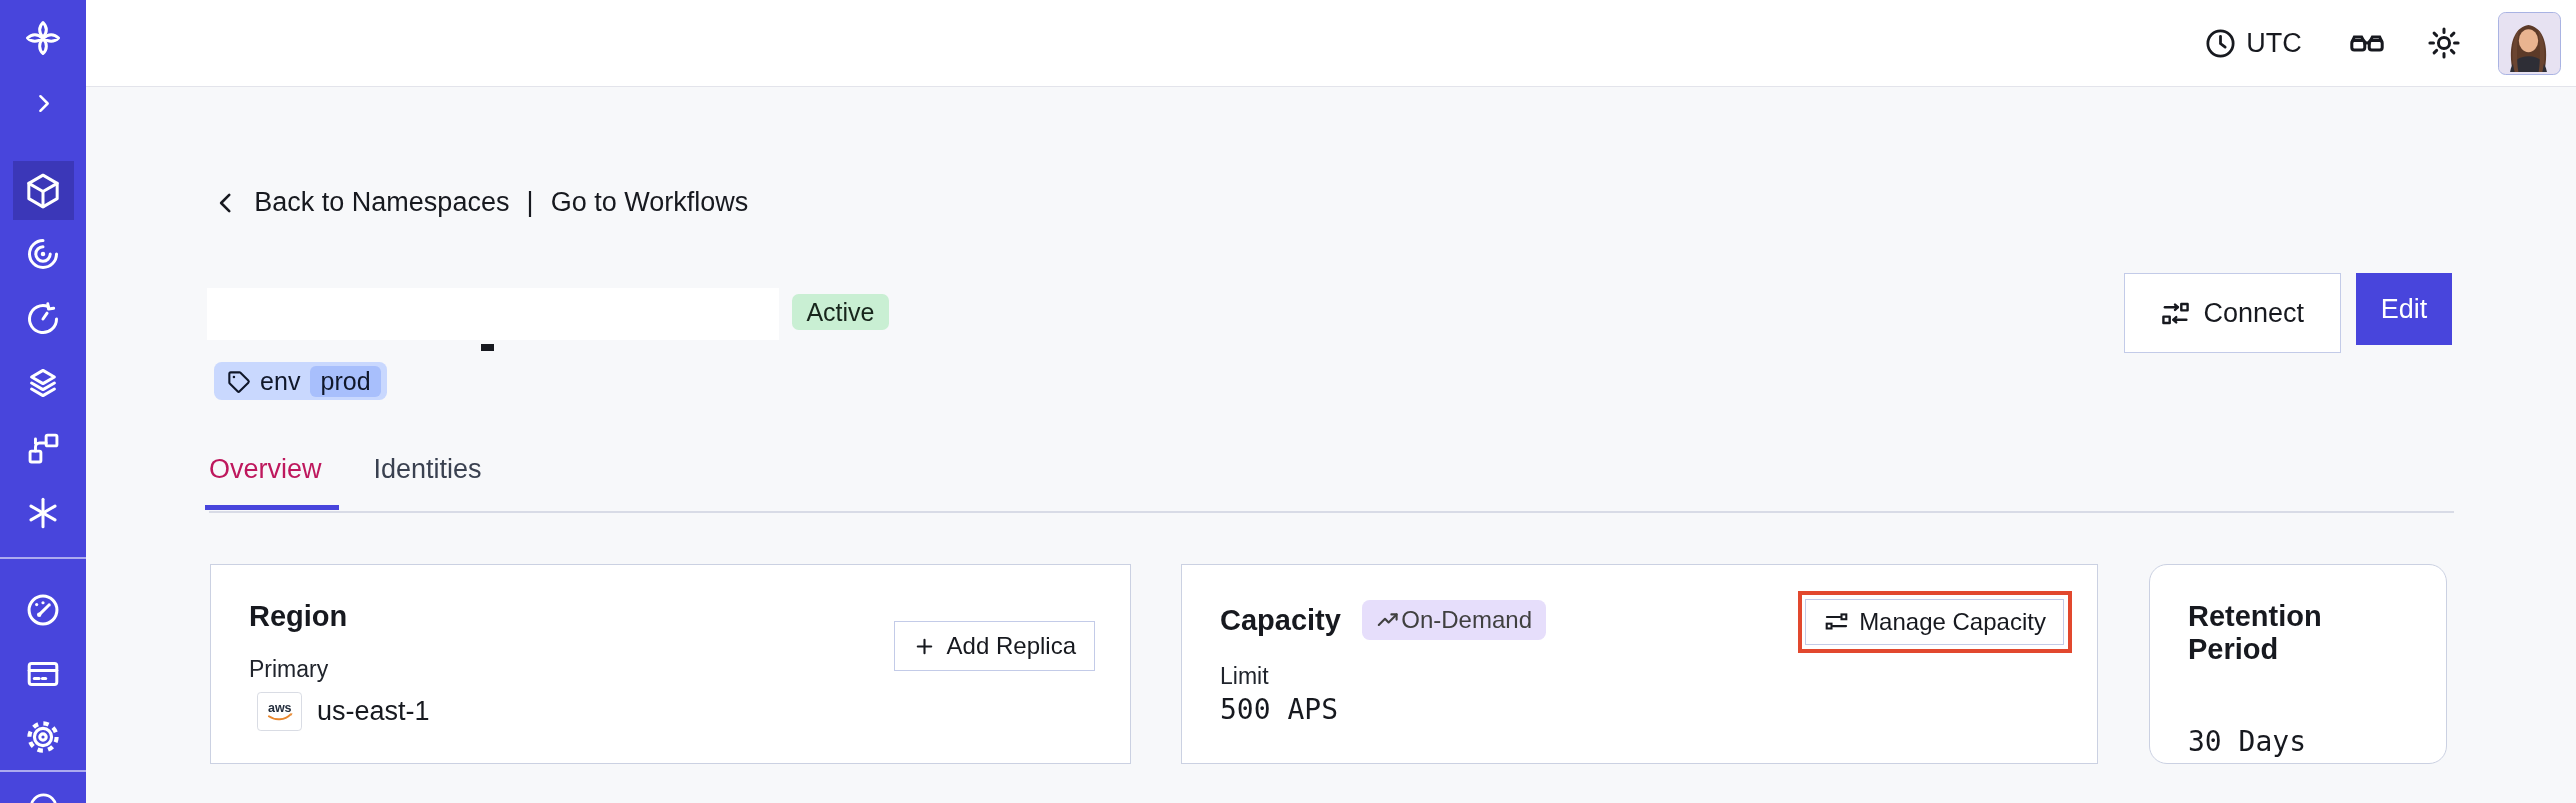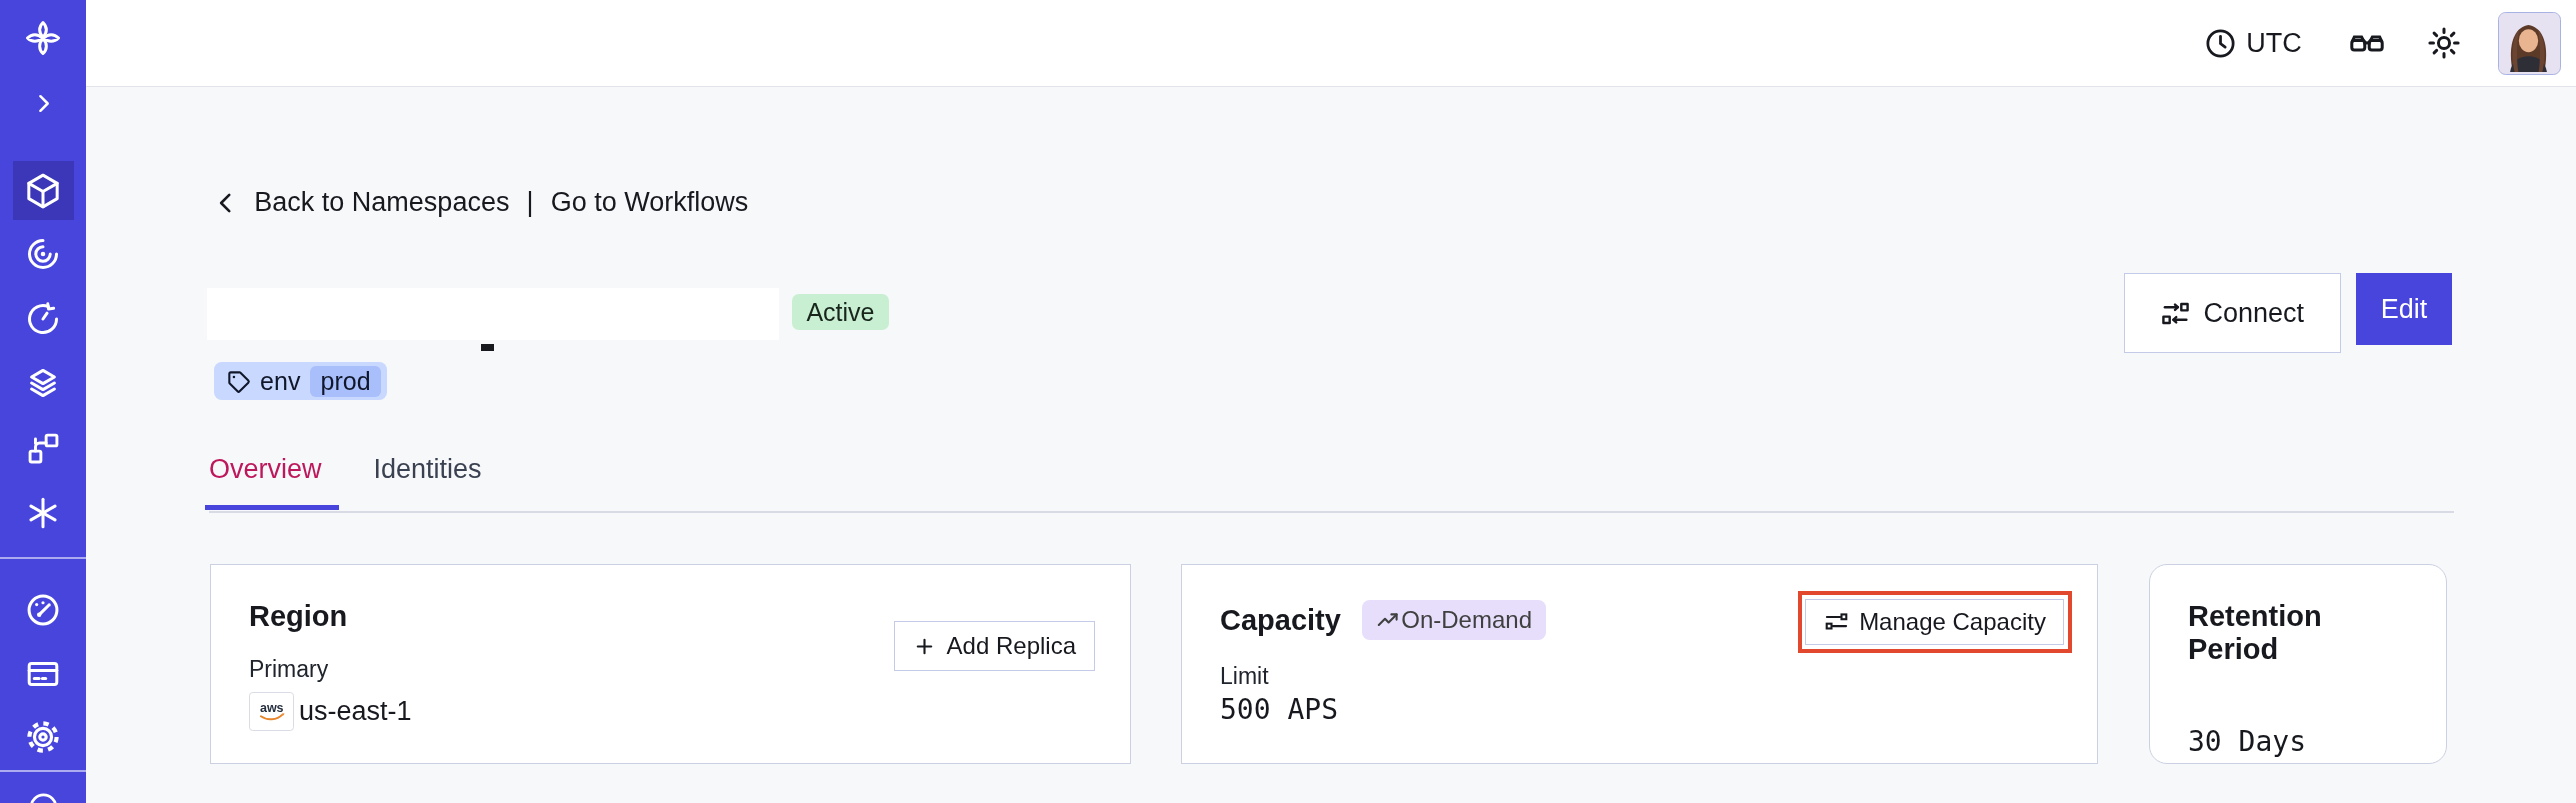--- a/index.html
+++ b/index.html
@@ -47,21 +47,21 @@
   .tab-line { position:absolute; left:123px; top:433px; width:2245px; height:1.9px; background:#D8DBE6; }
 
   
   .card { position:absolute; top:486px; height:200px; background:#FFFFFF; border:1.9px solid #CBD1E2; padding:35px 38px; }
   .card-title { font-size:29px; font-weight:600; color:#17191F; }
   .card-label { margin-top:23px; font-size:23px; font-weight:500; color:#20242C; }
   .mono-value { margin-top:3px; font-size:28px; font-family:"DejaVu Sans Mono", monospace; color:#17191F; }
 
   .card-region { left:124px; width:921px; }
   .add-replica-btn { position:absolute; right:35px; top:32px; height:50px; padding:0 18px; gap:10.5px; font-size:24px;margin-top:24px; }
-  .region-value { margin-top:8.6px; display:flex; align-items:center; gap:5px; font-size:27px; }
+  .region-value { margin-top:8.6px; display:flex; align-items:center; gap:15px; font-size:27px;margin-left:8px; }
   .aws-badge { width:45px; height:39px; border:1.9px solid #D9DCE4; border-radius:3.8px; background:#fff; display:flex; align-items:center; justify-content:center; }
 
   .card-capacity { left:1095px; width:917px; }
   .cap-header { display:flex; align-items:center; gap:21px; }
   .ondemand-badge { height:40px; display:flex; align-items:center; gap:1px; background:#E6DEFB; border-radius:7.7px; padding:0 14.4px; font-size:24px; color:#404040; }
   .highlight-ring { position:absolute; right:25px; top:26px; border:4.8px solid #E2482E; padding:3.8px; }
   .manage-btn { height:46px; padding:0 17.3px; gap:10.5px; font-size:24px; }
 
   .card-retention { left:2063px; width:298px;border-radius:18px; }
   .retention-value { margin-top:59px; font-size:28px; font-family:"DejaVu Sans Mono", monospace; color:#17191F; }

